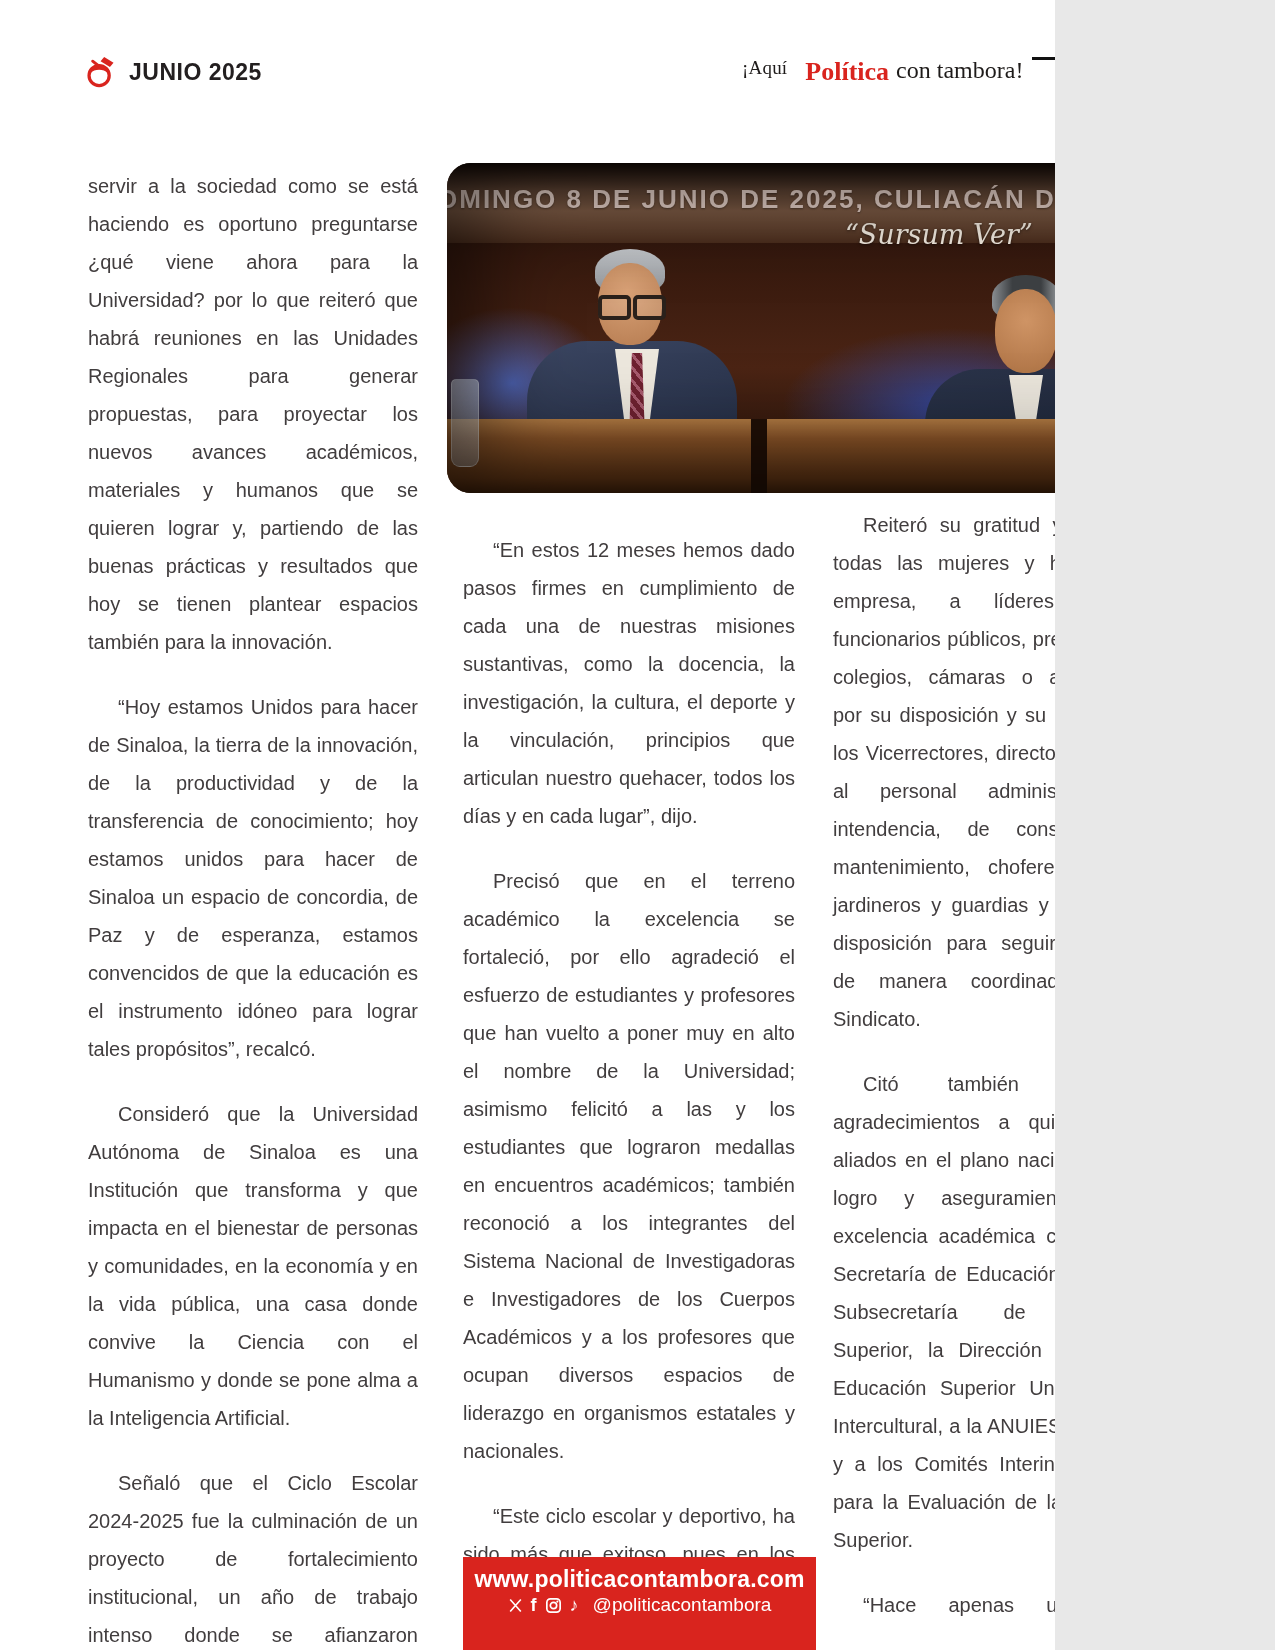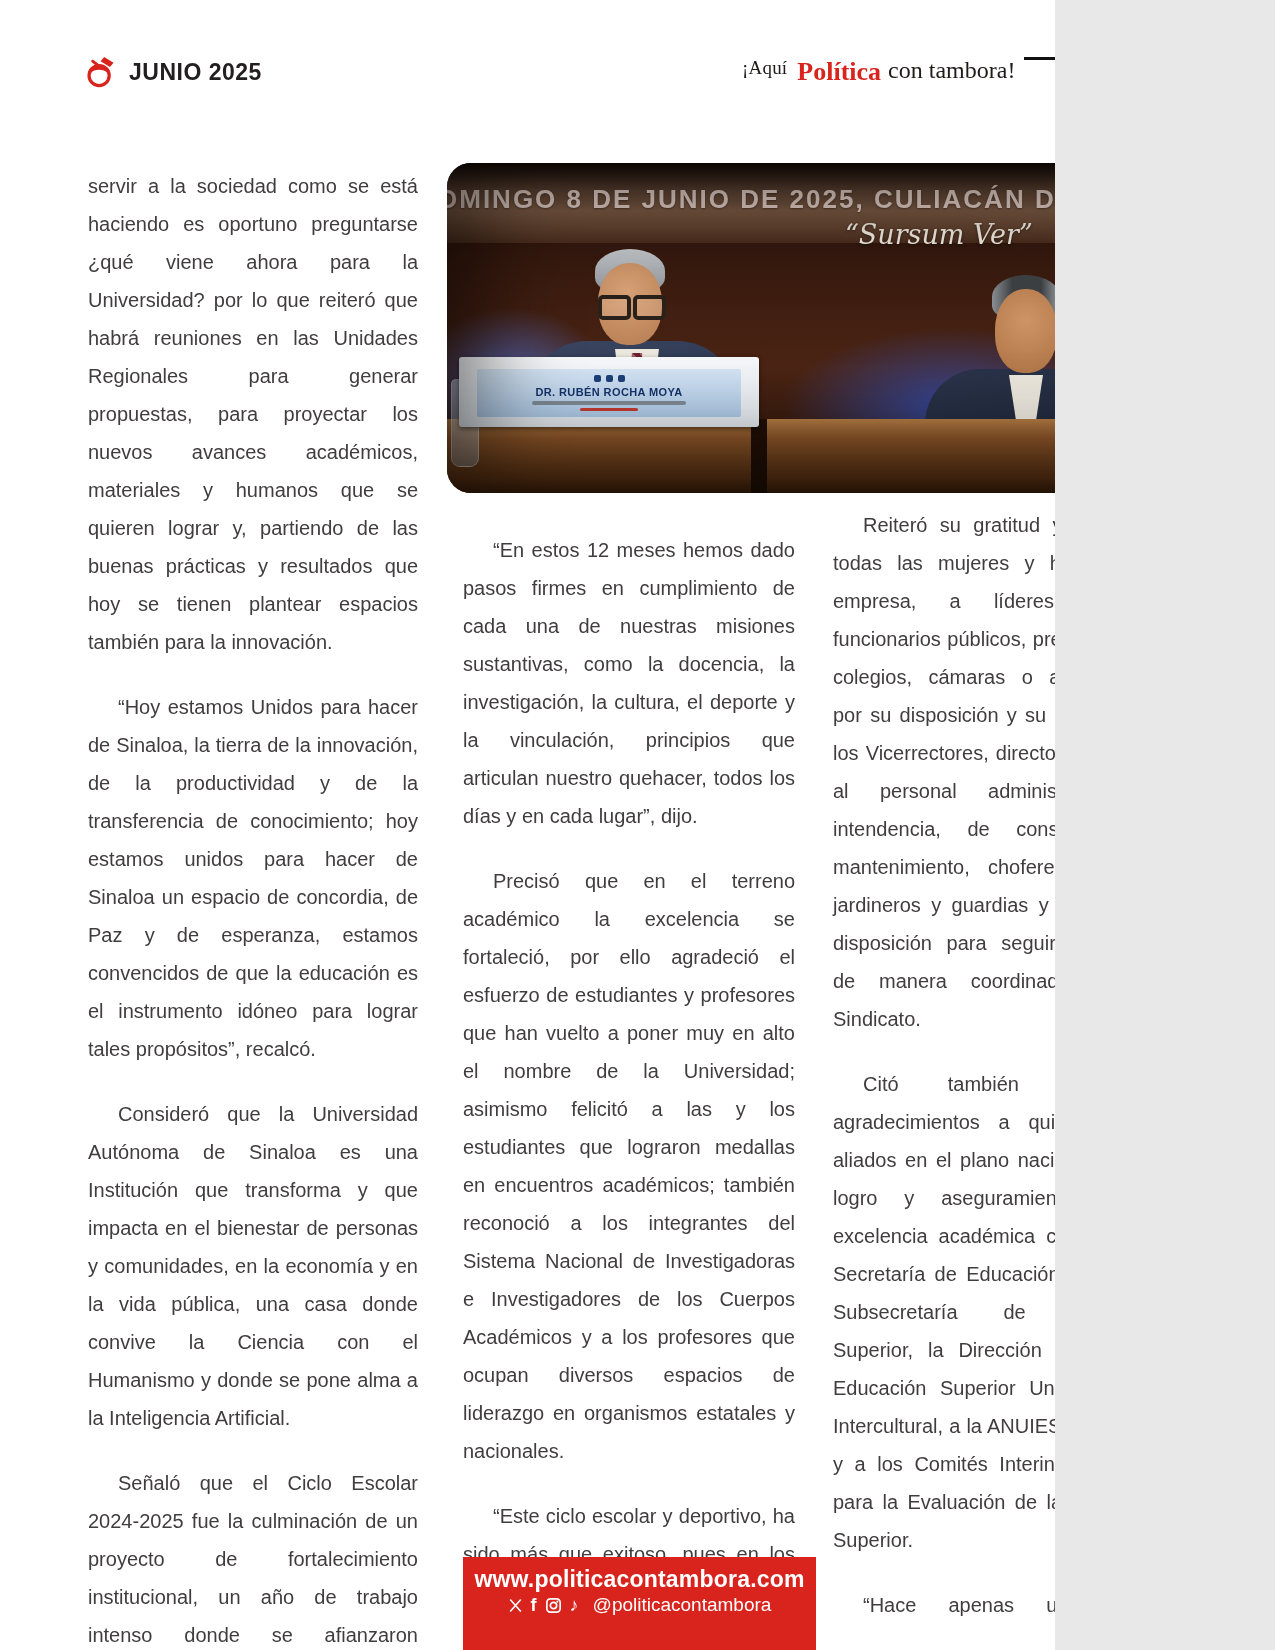--- a/index.html
+++ b/index.html
@@ -5,21 +5,21 @@
   html,body{margin:0;padding:0;background:#e8e8e8;}
   .page{position:relative;width:1055px;height:1650px;background:#ffffff;overflow:hidden;
         font-family:"Liberation Sans",sans-serif;color:#3e3a3b;}
 
   
   .masthead-left{position:absolute;left:84px;top:54px;display:flex;align-items:center;gap:9px;}
   .issue{font-size:23px;font-weight:800;letter-spacing:.5px;color:#231f20;}
   .tagline{position:absolute;left:742px;top:57px;width:392px;height:38px;
            display:flex;align-items:flex-start;font-family:"Liberation Serif",serif;color:#1e1b1a;}
   .tag-prefix{font-size:19px;letter-spacing:.2px;}
-  .tag-brand{font-size:26px;font-weight:700;color:#d9241e;margin:0 7px 0 10px;}
+  .tag-brand{font-size:26px;font-weight:700;color:#d9241e;margin:0 7px 0 18px;}
   .tag-suffix{font-size:24px;}
   .tag-rule{flex:1;height:3px;background:#111;margin-left:9px;min-width:50px;}
   .pagebox{width:38px;height:38px;background:#1a1a1a;color:#fff;font-size:21px;font-weight:800;
            display:flex;align-items:center;justify-content:center;flex:0 0 auto;}
 
   
   .photo{position:absolute;left:447px;top:163px;width:787px;height:330px;overflow:hidden;
          background:linear-gradient(180deg,#1c0e07 0%,#36190e 28%,#4b2414 62%,#1f0f07 100%);}
   .ph-banner{position:absolute;left:0;top:0;width:100%;height:80px;
              background:linear-gradient(180deg,#120905 0%,#5f4434 34%,#7d5b45 60%,#4a2d1d 100%);}
@@ -139,32 +139,20 @@
     <div class="man-part hair-r"></div>
     <div class="man-part body-r"></div>
     <div class="man-part shirt-r"></div>
     <div class="man-part head-r"></div>
 
     <div class="desk"></div>
     <div class="desk-seam"></div>
     <div class="glass glass-l"></div>
     <div class="glass glass-r"></div>
 
-    <div class="plate plate-l">
-      <div class="plate-band">
-        <span class="plate-logos">
-            <i></i>
-            <i></i>
-            <i></i>
-          </span>
-        <span class="plate-name">DR. RUBÉN ROCHA MOYA</span>
-        <span class="plate-sub"></span>
-        <span class="plate-red"></span>
-      </div>
-    </div>
     <div class="plate plate-r">
       <div class="plate-band">
         <span class="plate-logos">
             <i></i>
             <i></i>
             <i></i>
           </span>
         <span class="plate-name">DR. JESÚS MADUEÑA MOLINA</span>
         <span class="plate-sub"></span>
         <span class="plate-red"></span>

